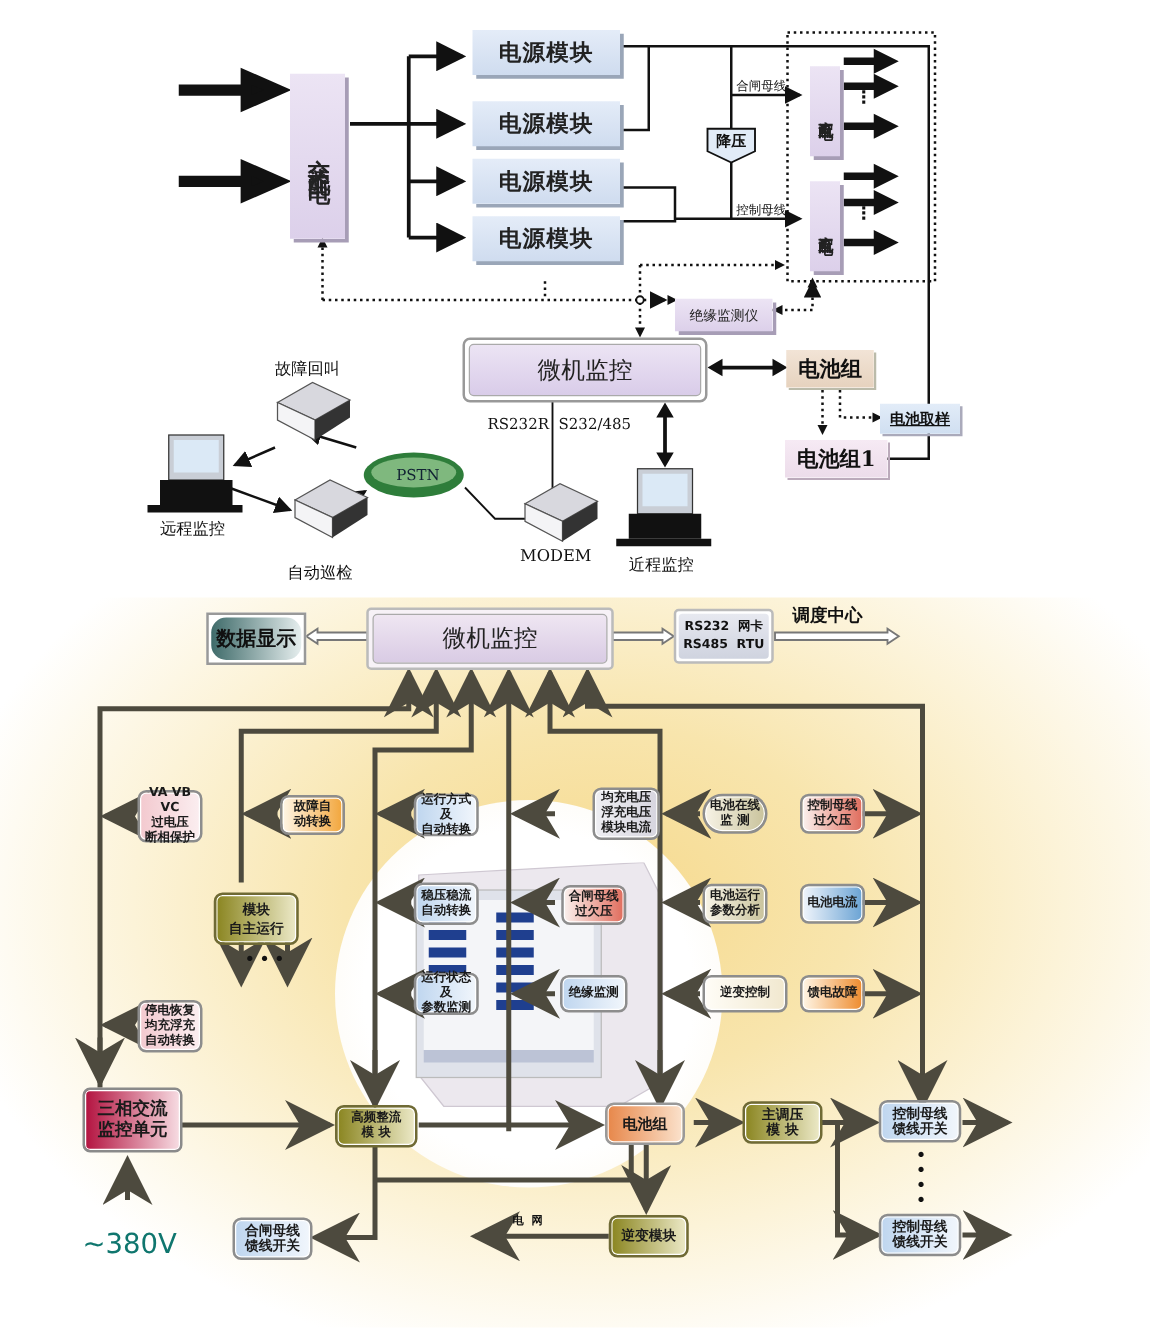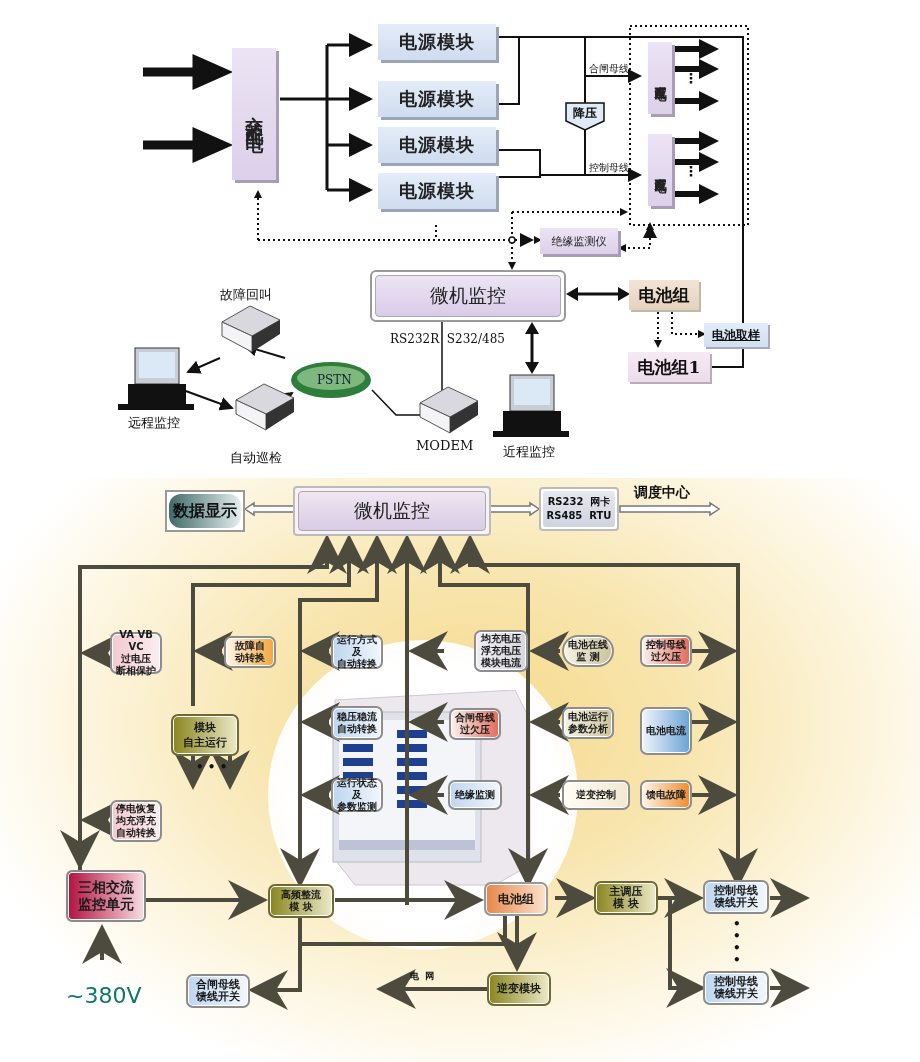--- a/index.html
+++ b/index.html
@@ -5,21 +5,21 @@
   html, body { margin:0; padding:0; background:#ffffff; }
   body { width:920px; height:1062px; position:relative; overflow:hidden;
          font-family:"DejaVu Sans", sans-serif; color:#111; }
   .abs { position:absolute; box-sizing:border-box; }
   svg.wires { position:absolute; left:0; top:0; }
   
   .psu { background:linear-gradient(#e4ecf8,#cfdcef); box-shadow:3px 3px 0 #9aa6b8;
          font-family:"DejaVu Serif", serif; font-size:18px; font-weight:bold; color:#222;
          display:flex; align-items:center; justify-content:center; letter-spacing:1px; }
   .lav { background:linear-gradient(#ece4f4,#dcd0ea); box-shadow:3px 3px 0 #a79db6;
-         font-family:"DejaVu Serif", serif; color:#222; }
+         font-family:"DejaVu Serif", serif; color:#222;margin-top:11px; }
   .vtext { display:flex; flex-direction:column; align-items:center; justify-content:center;
            font-weight:bold; line-height:1.25; }
   .tiny { font-family:"DejaVu Serif", serif; font-size:10px; color:#111; }
   .cap { font-family:"DejaVu Serif", serif; font-size:13px; color:#111; text-align:center; }
   
   .glow { position:absolute; left:0; top:478px; width:920px; height:584px;
           background:radial-gradient(ellipse at 52% 42%, #f6d98c 0%, #f8e5ad 30%, #fcf3d8 55%, #ffffff 78%); }
   .whitecircle { position:absolute; left:268px; top:640px; width:310px; height:310px; border-radius:50%;
                  background:radial-gradient(circle at 50% 50%, #ffffff 60%, #fbf6ea 100%); }
   .pill { position:absolute; box-sizing:border-box; border:2px solid #8d8d8d; border-radius:7px;
@@ -362,21 +362,21 @@
   <span>参数分析</span>
 </div>
 <div class="pill p-cream" style="left:562px;top:780px;width:68px;height:30px;">
   <span>逆变控制</span>
 </div>
 
 <div class="pill p-red" style="left:640px;top:635px;width:52px;height:32px;">
   <span>控制母线</span>
   <span>过欠压</span>
 </div>
-<div class="pill p-bluer" style="left:640px;top:707px;width:52px;height:48px;">
+<div class="pill p-bluer" style="left:640px;top:707px;width:52px;height:32px;">
   <span>电池电流</span>
 </div>
 <div class="pill p-orange" style="left:640px;top:780px;width:52px;height:30px;background:linear-gradient(90deg,#fff6e6,#ee8b2e);">
   <span>馈电故障</span>
 </div>
 
 <div class="pill p-magenta" style="left:66px;top:870px;width:80px;height:52px;font-size:14px;line-height:17px;border-radius:6px;">
   <span>三相交流</span>
   <span>监控单元</span>
 </div>

